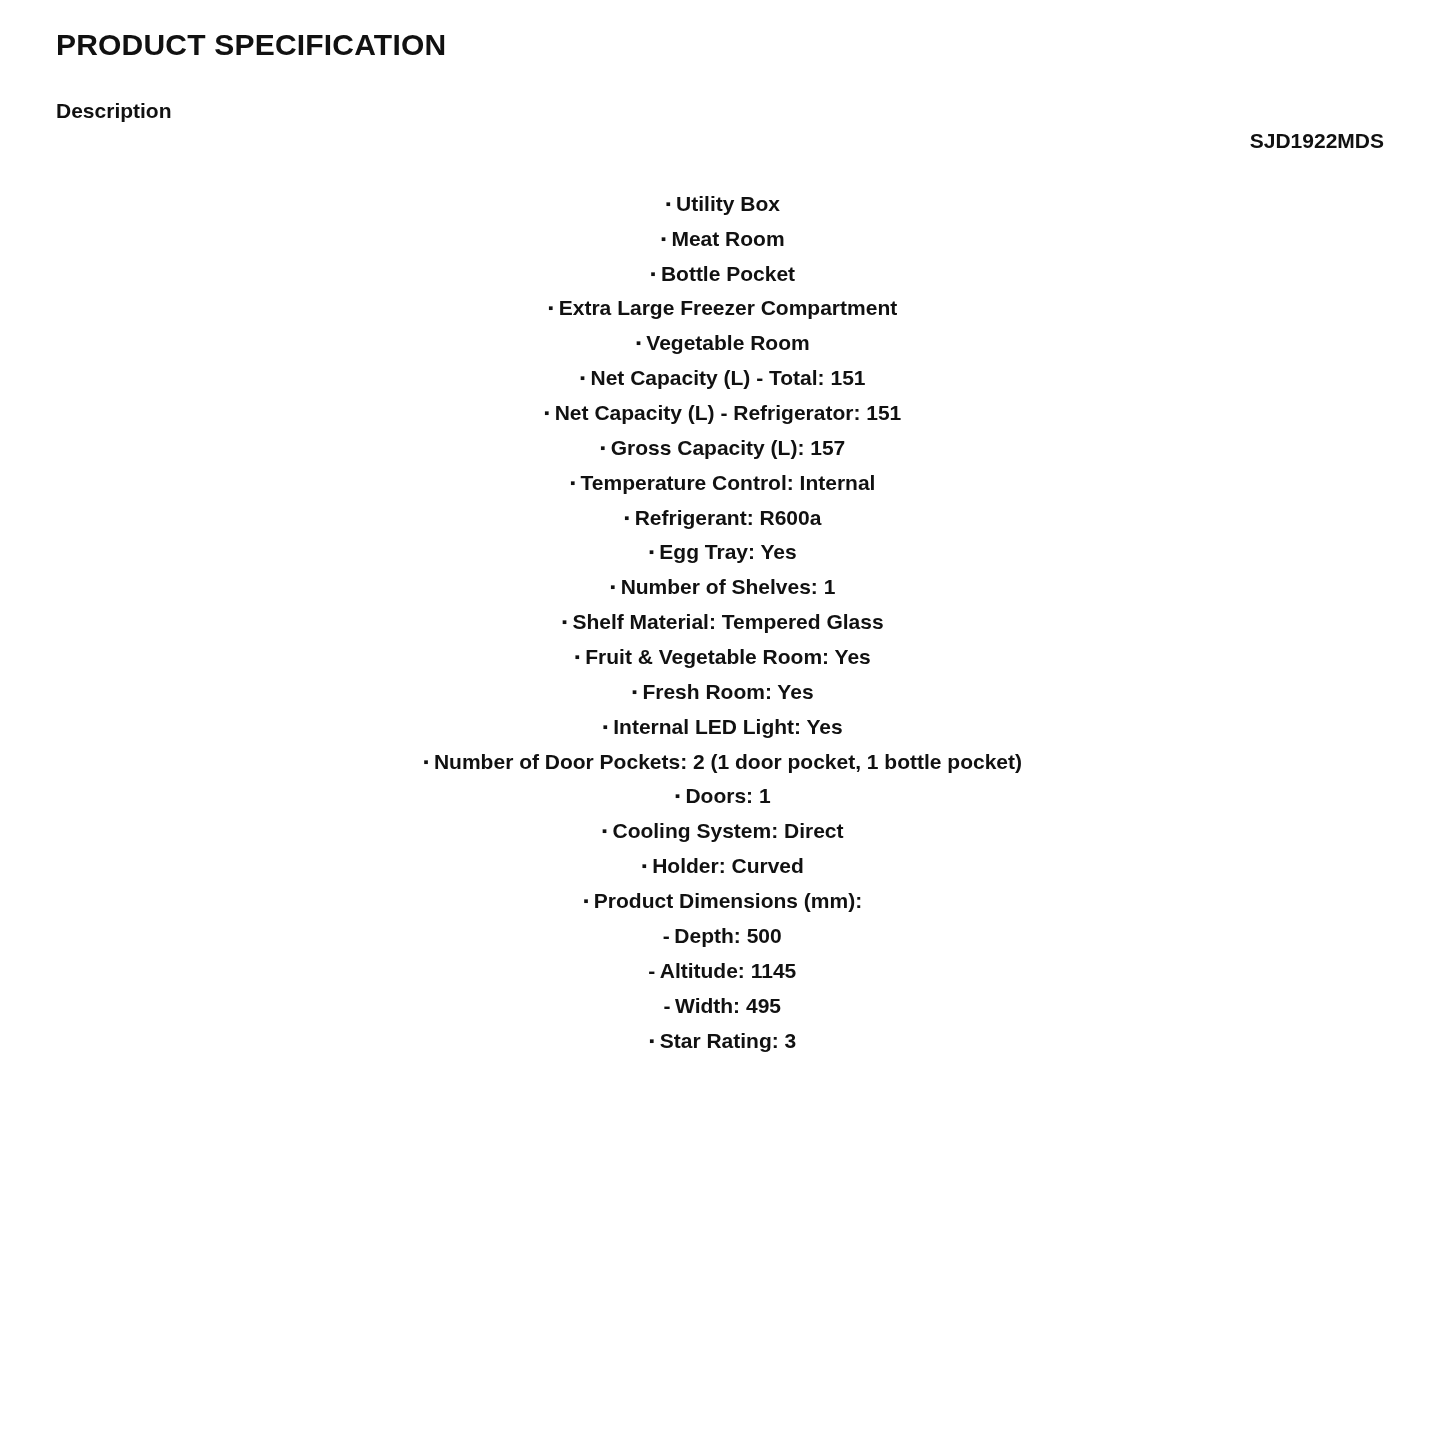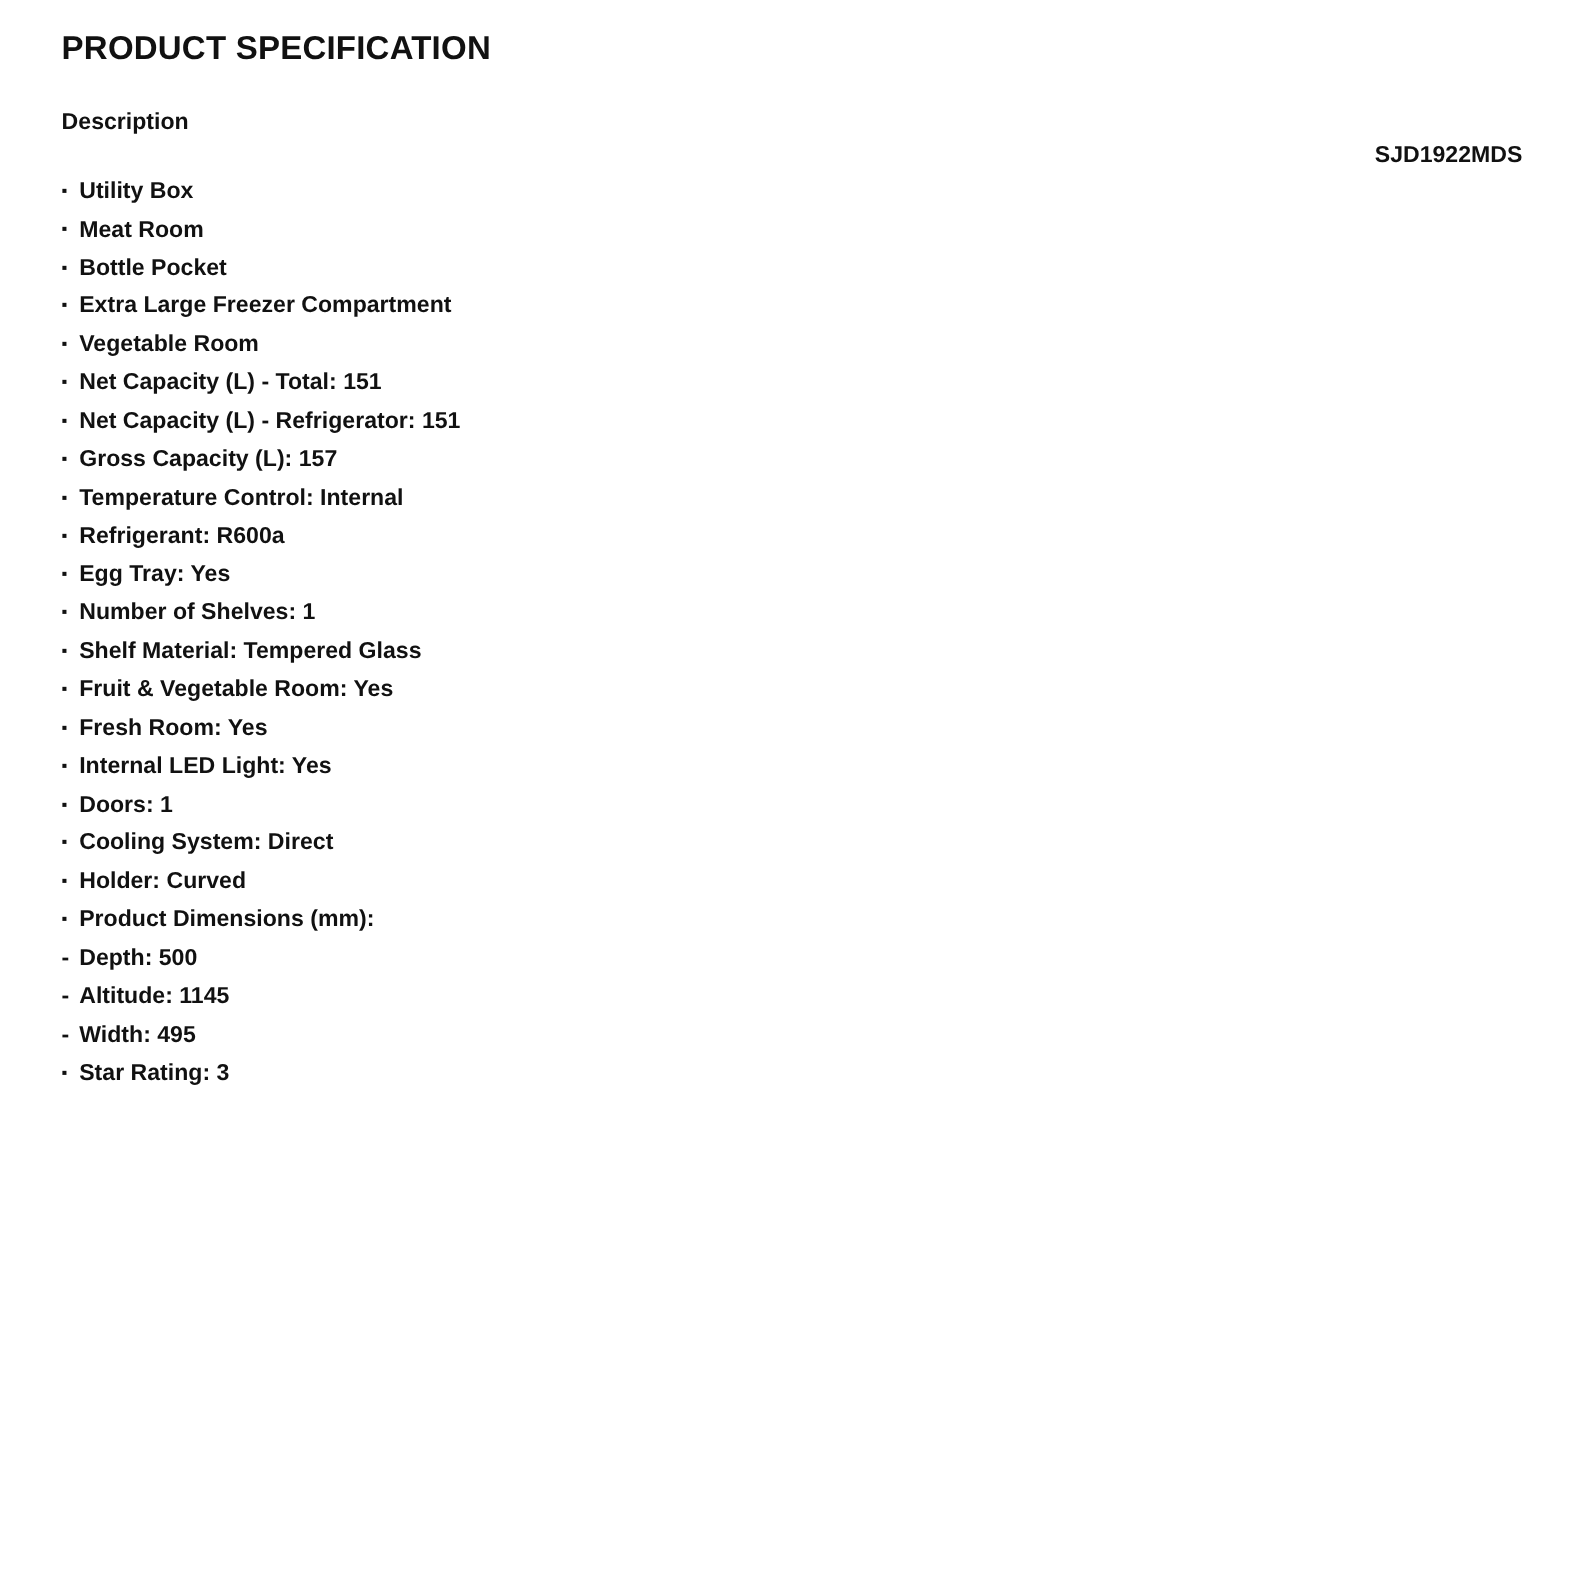--- a/index.html
+++ b/index.html
@@ -22,38 +22,40 @@
     background: #ffffff;
   }
   .page-title {
     font-size: 30px;
     font-weight: bold;
     letter-spacing: 0.2px;
     margin: 0 0 34px 0;
     color: #111111;
   }
   .desc-block {
+    margin-bottom: 30px;
   }
   .desc-label {
     font-size: 21px;
     font-weight: bold;
     line-height: 1.45;
     color: #111111;
   }
   .desc-value {
     font-size: 21px;
     font-weight: bold;
     line-height: 1.45;
     color: #111111;
     text-align: right;
   }
   .spec-list {
     list-style: none;
     margin: 0;
     padding: 0;
+    text-align: center;
   }
   .spec-item {
     font-size: 21px;
     font-weight: bold;
     line-height: 1.66;
     color: #111111;
     white-space: nowrap;
   }
   .spec-item .bullet {
     display: inline-block;
@@ -96,20 +98,21 @@
       <li class="spec-item"><span class="bullet square"></span><span class="spec-text">Net Capacity (L) - Refrigerator: 151</span></li>
       <li class="spec-item"><span class="bullet square"></span><span class="spec-text">Gross Capacity (L): 157</span></li>
       <li class="spec-item"><span class="bullet square"></span><span class="spec-text">Temperature Control: Internal</span></li>
       <li class="spec-item"><span class="bullet square"></span><span class="spec-text">Refrigerant: R600a</span></li>
       <li class="spec-item"><span class="bullet square"></span><span class="spec-text">Egg Tray: Yes</span></li>
       <li class="spec-item"><span class="bullet square"></span><span class="spec-text">Number of Shelves: 1</span></li>
       <li class="spec-item"><span class="bullet square"></span><span class="spec-text">Shelf Material: Tempered Glass</span></li>
       <li class="spec-item"><span class="bullet square"></span><span class="spec-text">Fruit &amp; Vegetable Room: Yes</span></li>
       <li class="spec-item"><span class="bullet square"></span><span class="spec-text">Fresh Room: Yes</span></li>
       <li class="spec-item"><span class="bullet square"></span><span class="spec-text">Internal LED Light: Yes</span></li>
+      <li class="spec-item"><span class="bullet square"></span><span class="spec-text">Number of Door Pockets: 2 (1 door pocket, 1 bottle pocket)</span></li>
       <li class="spec-item"><span class="bullet square"></span><span class="spec-text">Doors: 1</span></li>
       <li class="spec-item"><span class="bullet square"></span><span class="spec-text">Cooling System: Direct</span></li>
       <li class="spec-item"><span class="bullet square"></span><span class="spec-text">Holder: Curved</span></li>
       <li class="spec-item"><span class="bullet square"></span><span class="spec-text">Product Dimensions (mm):</span></li>
       <li class="spec-item"><span class="bullet dash"></span><span class="spec-text">Depth: 500</span></li>
       <li class="spec-item"><span class="bullet dash"></span><span class="spec-text">Altitude: 1145</span></li>
       <li class="spec-item"><span class="bullet dash"></span><span class="spec-text">Width: 495</span></li>
       <li class="spec-item"><span class="bullet square"></span><span class="spec-text">Star Rating: 3</span></li>
     </ul>
 

